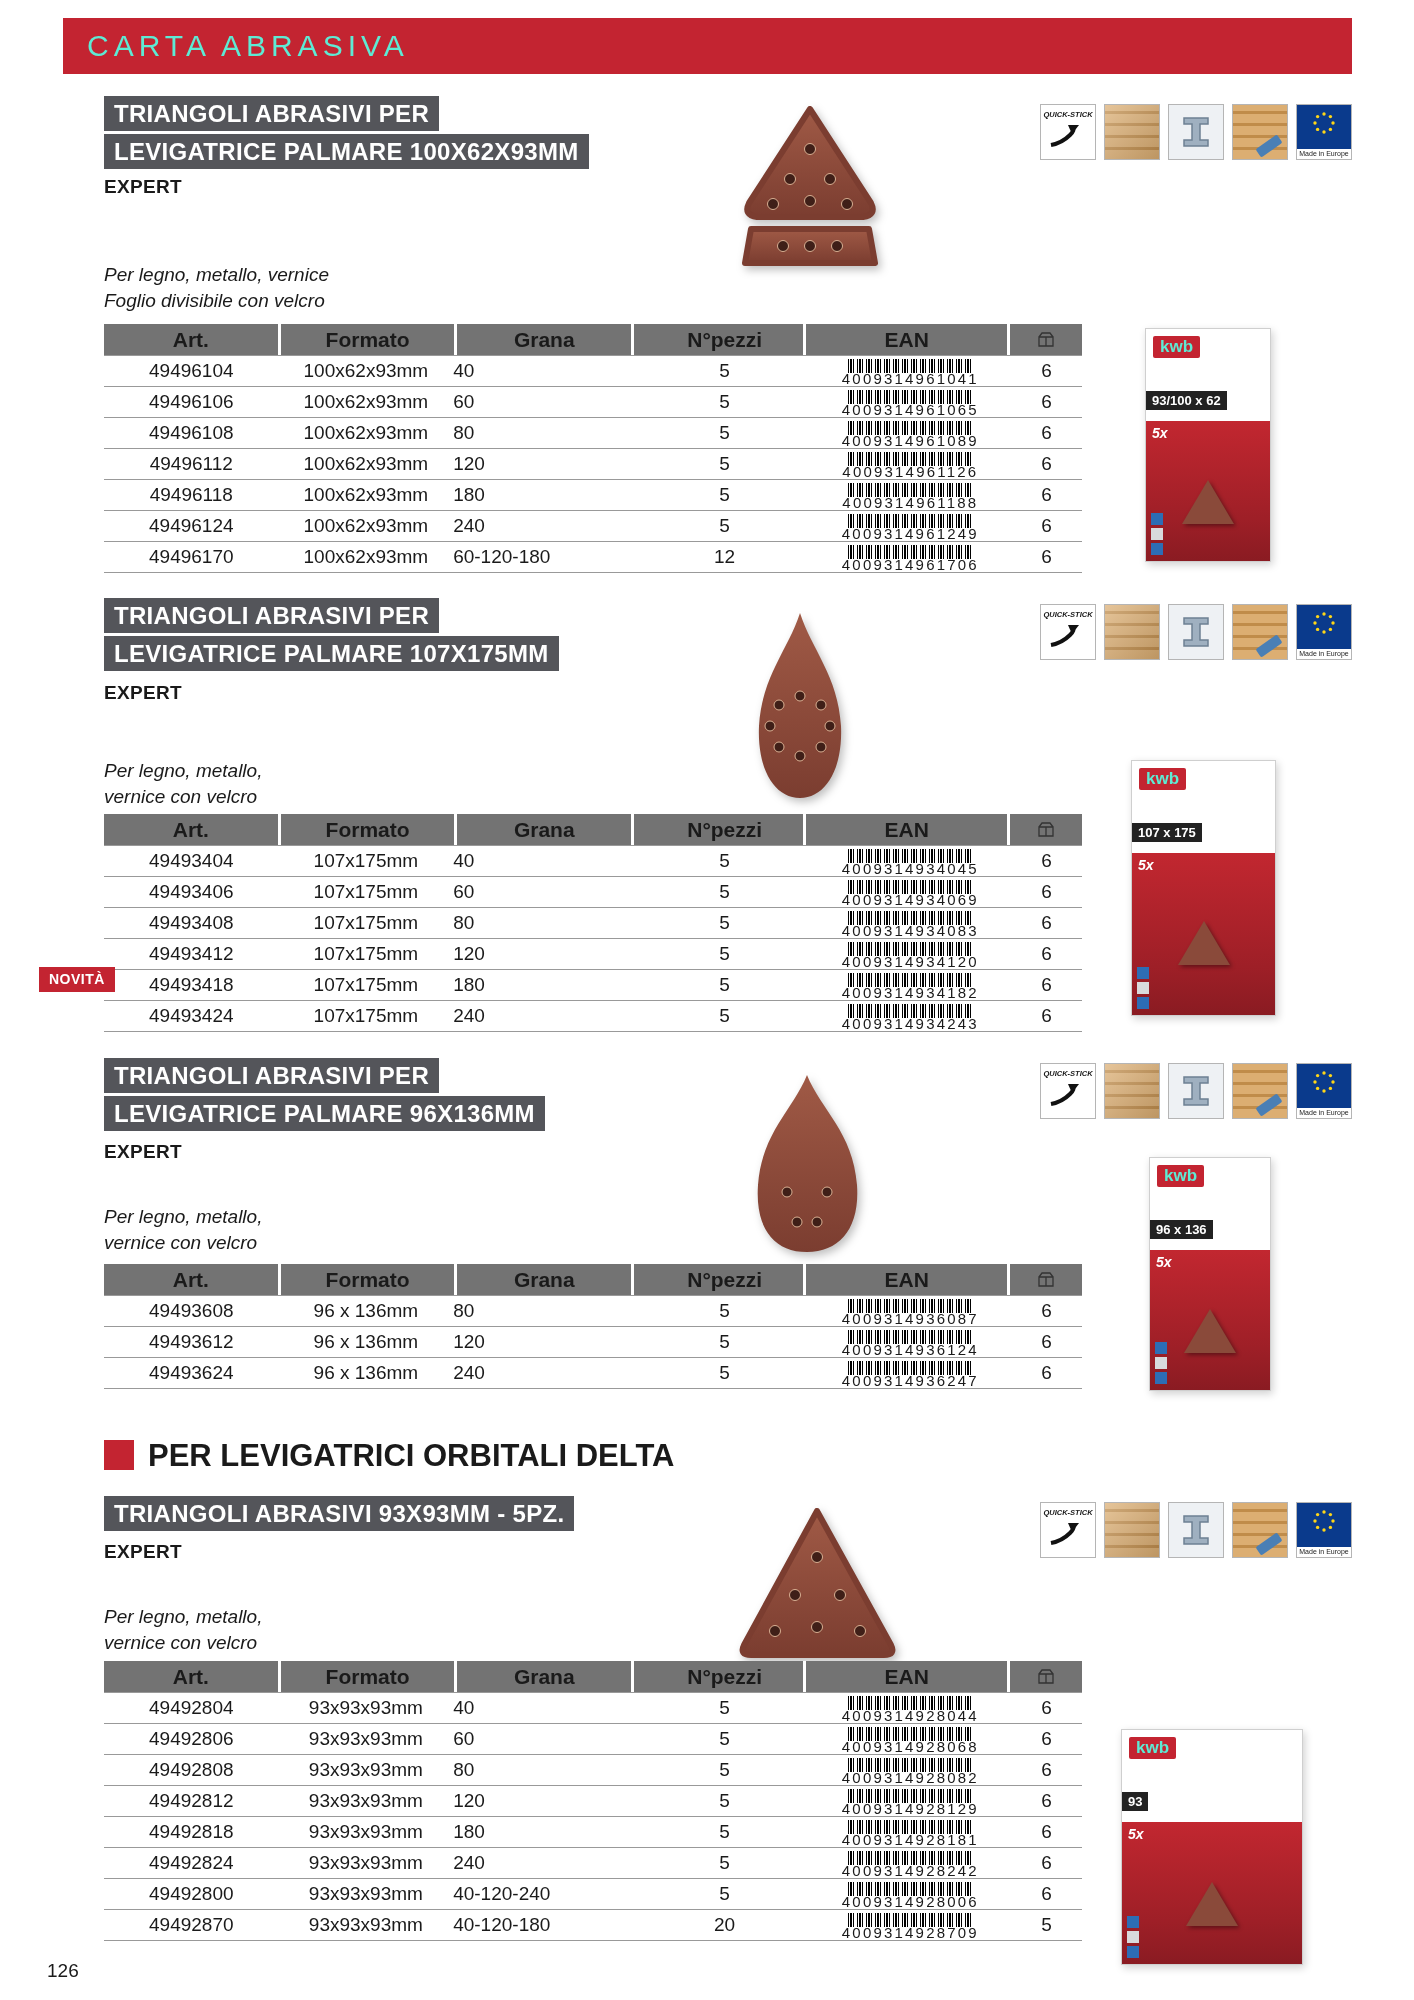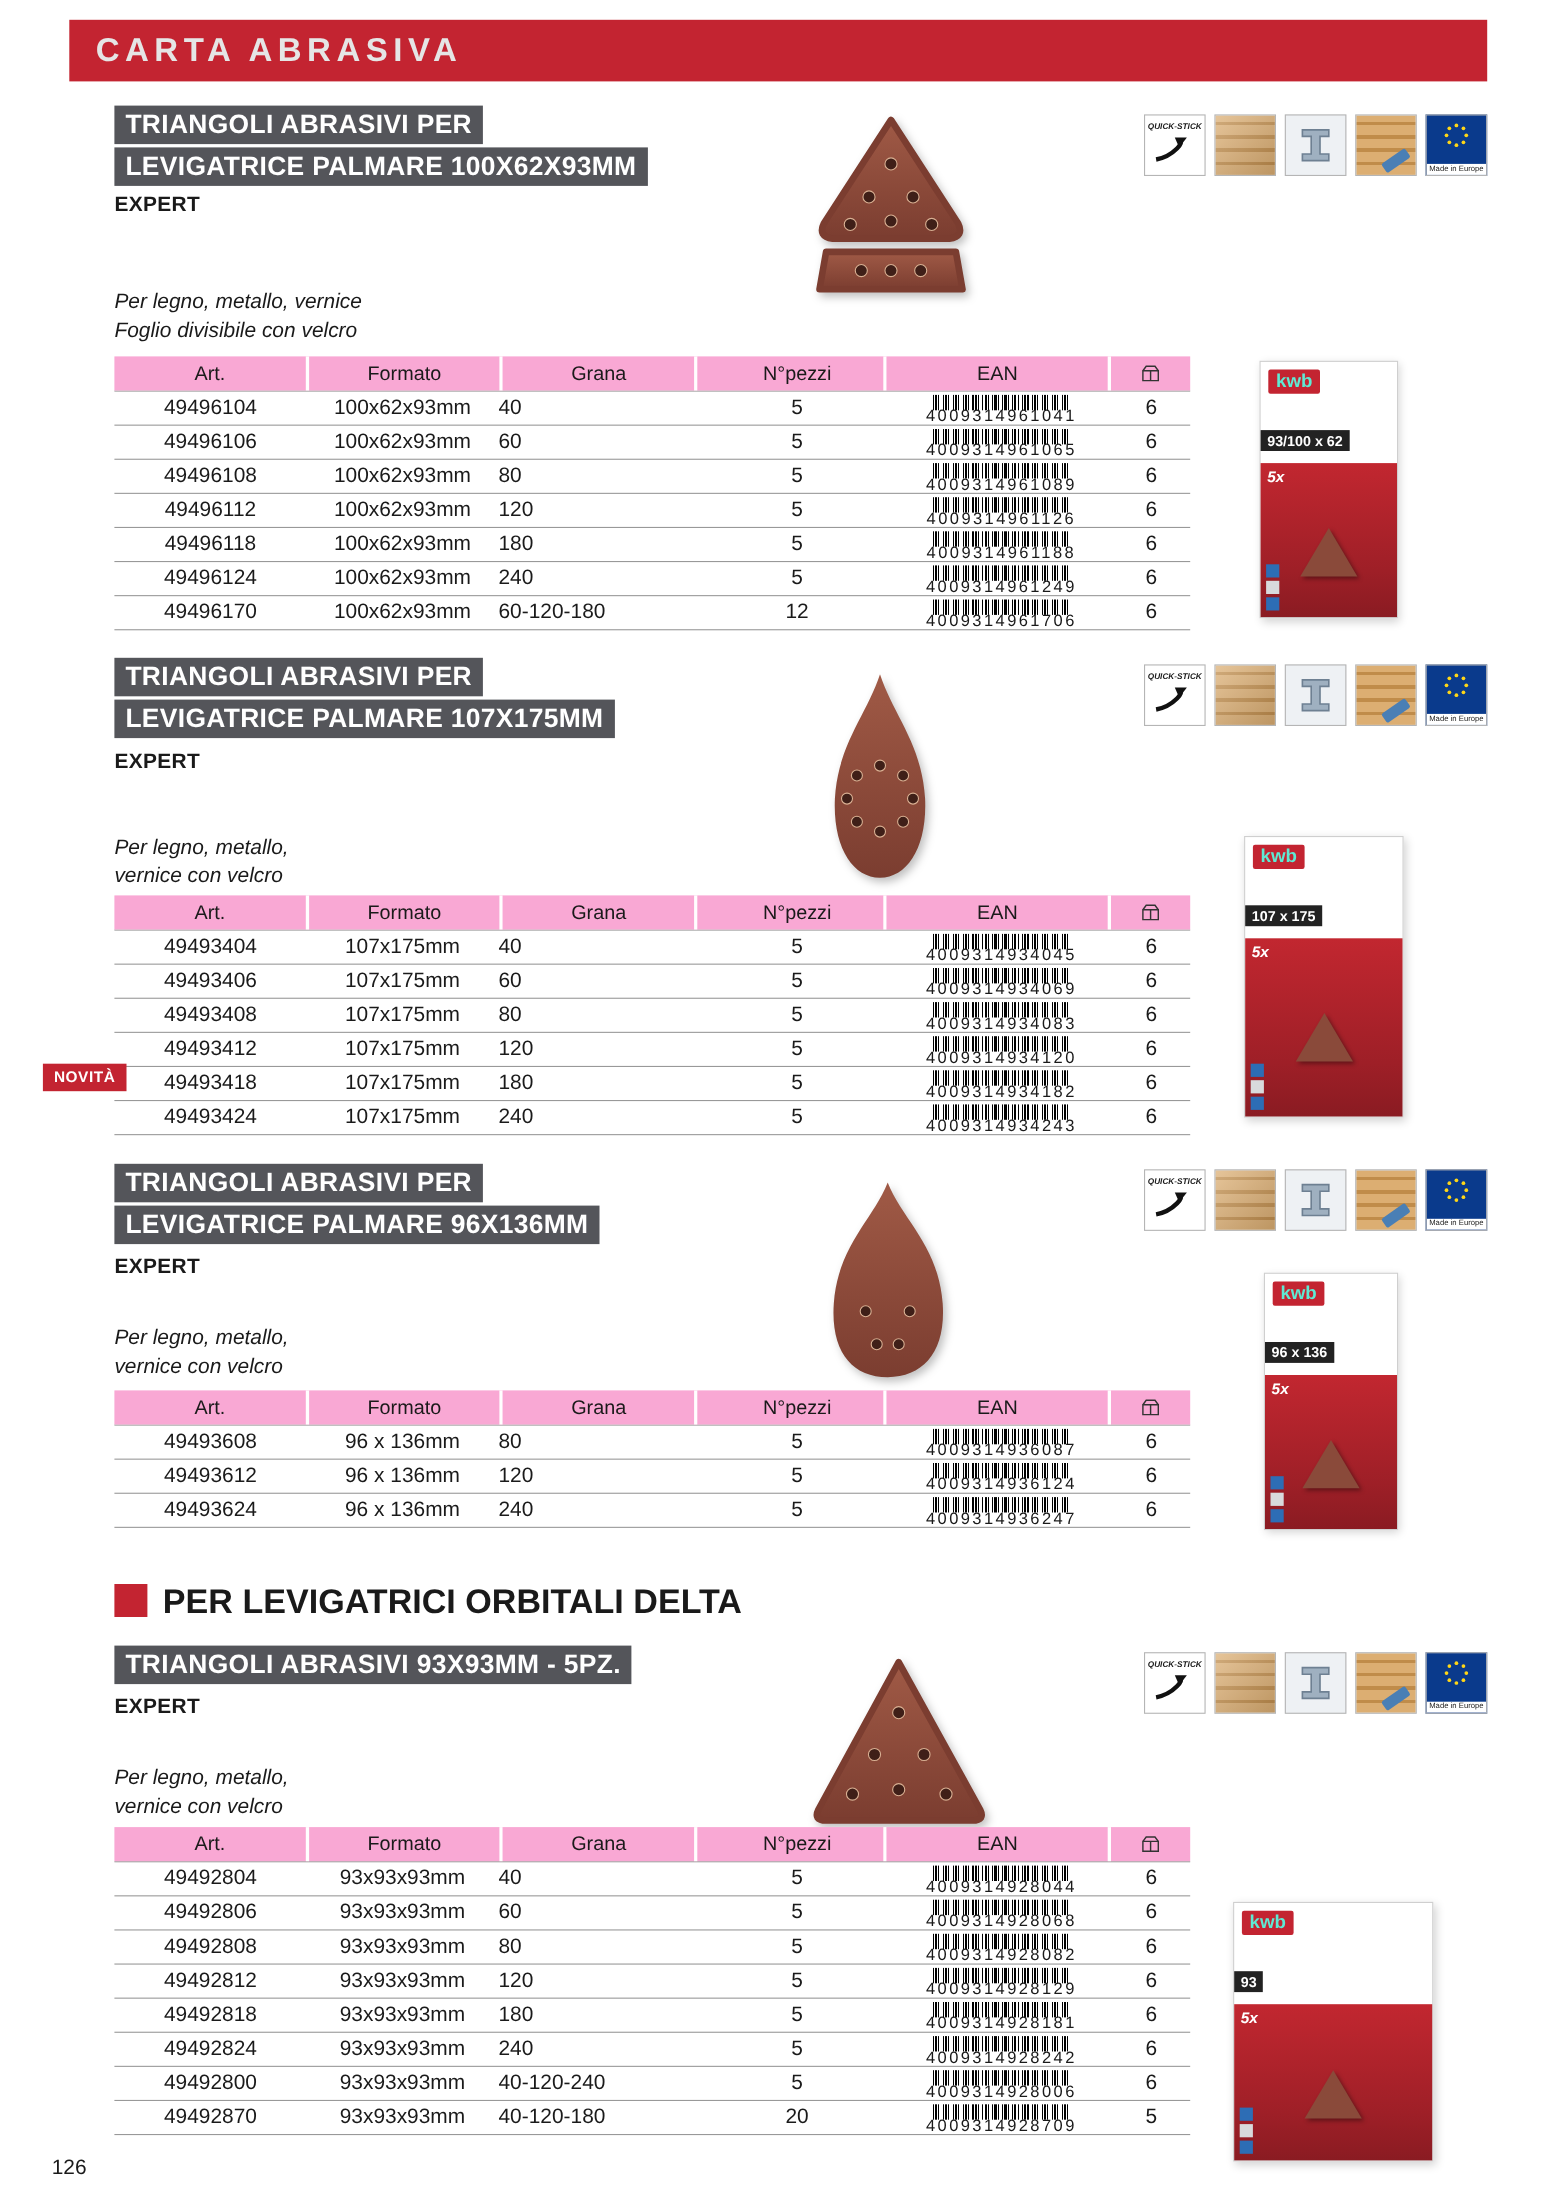--- a/index.html
+++ b/index.html
@@ -1,33 +1,33 @@
 <!DOCTYPE html>
 <html><head>
 <meta charset="utf-8">
 <style>
   html,body{margin:0;padding:0;background:#fff;}
   .page{position:relative;width:1414px;height:2000px;background:#fff;overflow:hidden;
         font-family:"Liberation Sans",sans-serif;color:#1a1a1a;}
 
   .topbar{position:absolute;left:63px;top:18px;width:1289px;height:56px;background:#c32431;
           display:flex;align-items:center;}
-  .topbar-title{color:#e5e5e5;font-weight:bold;font-size:30px;letter-spacing:5px;padding-left:24px;}
+  .topbar-title{color:#5eead4;font-weight:normal;font-size:30px;letter-spacing:5px;padding-left:24px;}
 
   .abs{position:absolute;}
 
   .sec-title .line{display:block;width:fit-content;background:#54555a;color:#fff;font-weight:bold;
         font-size:24px;line-height:35px;padding:0 10px;margin-bottom:3px;letter-spacing:.3px;white-space:nowrap;}
   .expert{font-weight:bold;font-size:19px;letter-spacing:.3px;}
   .desc{font-style:italic;font-size:19px;line-height:26px;}
 
   .table{position:absolute;width:978px;font-size:19px;}
   .thead{display:flex;height:31px;}
-  .th{background:#f9a8d4;display:flex;align-items:center;justify-content:center;font-weight:normal;
-      font-size:18px;box-sizing:border-box;border-right:3px solid #fff;}
+  .th{background:#737373;display:flex;align-items:center;justify-content:center;font-weight:bold;
+      font-size:21px;box-sizing:border-box;border-right:3px solid #fff;}
   .th:last-child{border-right:none;}
   .rows{border-bottom:1px solid #999;}
   .trow{display:flex;align-items:center;height:30px;border-top:1px solid #999;}
   .c-art{width:180px;text-align:center;}
   .c-for{width:180px;text-align:center;}
   .c-gra{width:180px;text-align:left;}
   .c-pez{width:175px;text-align:center;padding-left:12px;}
   .c-ean{width:208px;}
   .trow .c-ean{display:flex;justify-content:center;}
   .c-qty{width:73px;text-align:center;}

